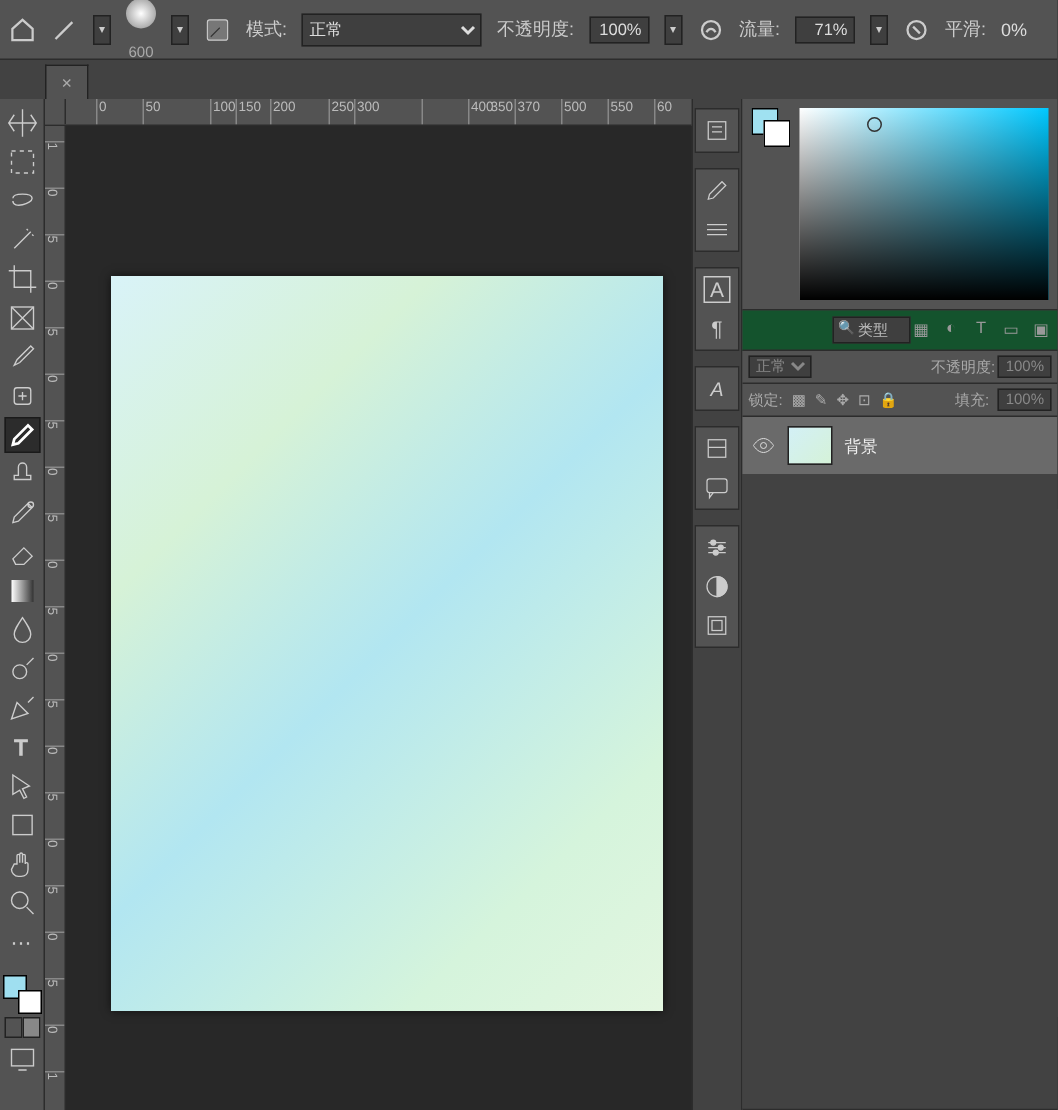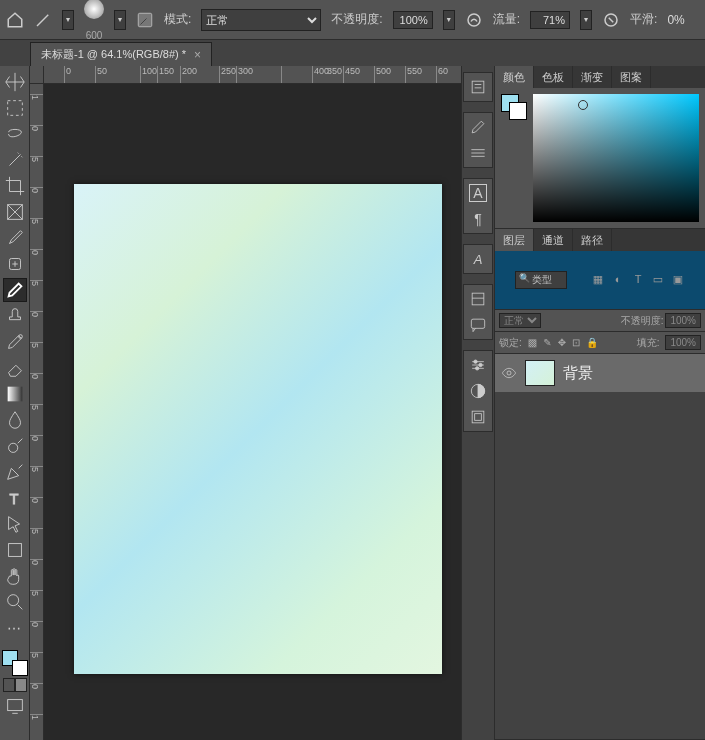--- a/index.html
+++ b/index.html
@@ -64,38 +64,38 @@
   .tabs .tab { padding:4px 8px; font-size:11px; color:#ccc; cursor:pointer; border-right:1px solid #2c2c2c; }
   .tabs .tab.sel { background:#535353; }
 
   .colorpanel-body { height:140px; background:#535353; position:relative; display:flex; padding:6px; gap:6px; }
   .colorswatch { width:26px; height:26px; position:relative; }
   .colorswatch .fg { position:absolute; top:0; left:0; width:18px; height:18px; background:#9fe1f1; border:1px solid #000; }
   .colorswatch .bg { position:absolute; bottom:0; right:0; width:18px; height:18px; background:#fff; border:1px solid #000; }
   .picker { flex:1; background:linear-gradient(to bottom,rgba(0,0,0,0) 0%,#000 100%),linear-gradient(to right,#fff,#00c8ff); position:relative; }
   .picker .ring { position:absolute; top:6px; left:45px; width:10px; height:10px; border:1px solid #333; border-radius:50%; }
 
-  .layerspanel-head { display:flex; justify-content:space-between; align-items:center; background:#0c4a6e; padding:20px; border-bottom:1px solid #2c2c2c; }
+  .layerspanel-head { display:flex; justify-content:flex-end; align-items:center; background:#14532d; padding:4px; border-bottom:1px solid #2c2c2c; }
   .layerspanel-head .typefilter { background:#3f3f3f; border:1px solid #222; color:#bbb; font-size:10px; padding:1px 14px 1px 16px; position:relative; }
   .layerspanel-head .typefilter::before { content:"\1F50D"; position:absolute; left:3px; top:1px; font-size:9px; }
   .iconsrow { display:flex; gap:6px; }
   .iconsrow span { width:14px; height:14px; display:inline-block; color:#999; font-size:11px; text-align:center; }
 
   .layerrow2 { display:flex; justify-content:space-between; align-items:center; background:#535353; padding:3px 4px; border-bottom:1px solid #2c2c2c; font-size:10px; color:#aaa; }
   .layerrow2 select { background:#3f3f3f; border:1px solid #222; color:#888; font-size:10px; }
   .layerrow2 .opac { display:flex; align-items:center; gap:2px; }
   .layerrow2 .opac .v { background:#3f3f3f; border:1px solid #222; padding:1px 4px; color:#888; }
 
   .lockrow { display:flex; align-items:center; background:#535353; padding:3px 4px; border-bottom:1px solid #2c2c2c; font-size:10px; color:#aaa; gap:6px; }
   .lockrow .v { background:#3f3f3f; border:1px solid #222; padding:1px 4px; color:#888; }
 
   .layeritem { display:flex; align-items:center; background:#6a6a6a; height:38px; padding:0 6px; gap:8px; }
   .layeritem .eye { width:16px; height:16px; }
   .layeritem .thumb { width:30px; height:26px; background:linear-gradient(135deg,#d3f0f6,#d5f2d8); border:1px solid #222; }
-  .layeritem .name { color:#eee; font-size:15px; }
+  .layeritem .name { color:#eee; font-size:11px; }
 
   .layersrest { flex:1; background:#424242; }
 </style>
 </head>
 <body>
 
 <div class="optbar">
   <span class="icon">
     <svg viewBox="0 0 24 24" fill="none" stroke="#ccc" stroke-width="2">
         <path d="M3 11l9-8 9 8v10H3z"></path>
@@ -147,21 +147,20 @@
         <path d="M9 9l6 6"></path>
       </svg>
   </span>
 
   <span class="lbl">平滑:</span>
   <span class="lbl" style="color:#ddd">0%</span>
 </div>
 
 <div class="tabrow">
   <div class="doctab">
-    <span>未标题-1 @ 64.1%(RGB/8#) *</span>
     <span class="x">×</span>
   </div>
 </div>
 
 <div class="main">
 
   <div class="tools">
     <div class="tool">
         <svg viewBox="0 0 24 24" stroke="#ccc" fill="none">
           <path d="M12 2v20M2 12h20M6 6l-4 6 4 6M18 6l4 6-4 6"></path>
@@ -306,21 +305,21 @@
       <div class="ticks" id="hticks">
           <div class="tick" style="left: 20px;">0</div>
           <div class="tick" style="left: 51px;">50</div>
           <div class="tick" style="left: 96px;">100</div>
           <div class="tick" style="left: 113px;">150</div>
           <div class="tick" style="left: 136px;">200</div>
           <div class="tick" style="left: 175px;">250</div>
           <div class="tick" style="left: 192px; text-align: right;">300</div>
           <div class="tick" style="left: 237px; padding-left: 45px;">350</div>
           <div class="tick" style="left: 268px;">400</div>
-          <div class="tick" style="left: 299px;">450</div>
+          <div class="tick" style="left: 299px;">370</div>
           <div class="tick" style="left: 330px;">500</div>
           <div class="tick" style="left: 361px;">550</div>
           <div class="tick" style="left: 392px;">60</div>
         </div>
     </div>
     <div class="canvasarea">
       <div class="vruler" id="vruler">
           <div class="vtick" style="top: 10px;">1</div>
           <div class="vtick" style="top: 41px;">0</div>
           <div class="vtick" style="top: 72px;">5</div>
@@ -417,43 +416,32 @@
             <rect x="5" y="5" width="14" height="14"></rect>
             <rect x="8" y="8" width="8" height="8"></rect>
           </svg>
         </div>
     </div>
   </div>
 
   <div class="rightpanels">
 
     <div class="panel">
-      <div class="tabs">
-        <div class="tab sel">颜色</div>
-        <div class="tab">色板</div>
-        <div class="tab">渐变</div>
-        <div class="tab">图案</div>
-      </div>
       <div class="colorpanel-body">
         <div class="colorswatch">
           <div class="fg"></div>
           <div class="bg"></div>
         </div>
         <div class="picker">
           <div class="ring"></div>
         </div>
       </div>
     </div>
 
     <div class="panel" style="flex:1;display:flex;flex-direction:column">
-      <div class="tabs">
-        <div class="tab sel">图层</div>
-        <div class="tab">通道</div>
-        <div class="tab">路径</div>
-      </div>
 
       <div class="layerspanel-head">
         <span class="typefilter">类型</span>
         <div class="iconsrow">
           <span>▦</span>
           <span>◐</span>
           <span>T</span>
           <span>▭</span>
           <span>▣</span>
         </div>

